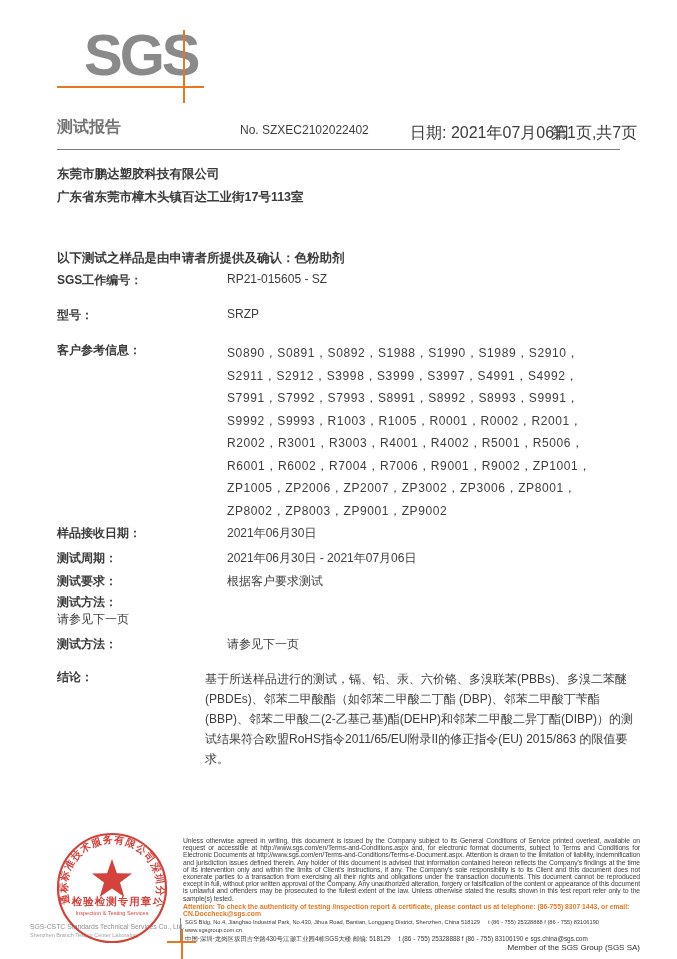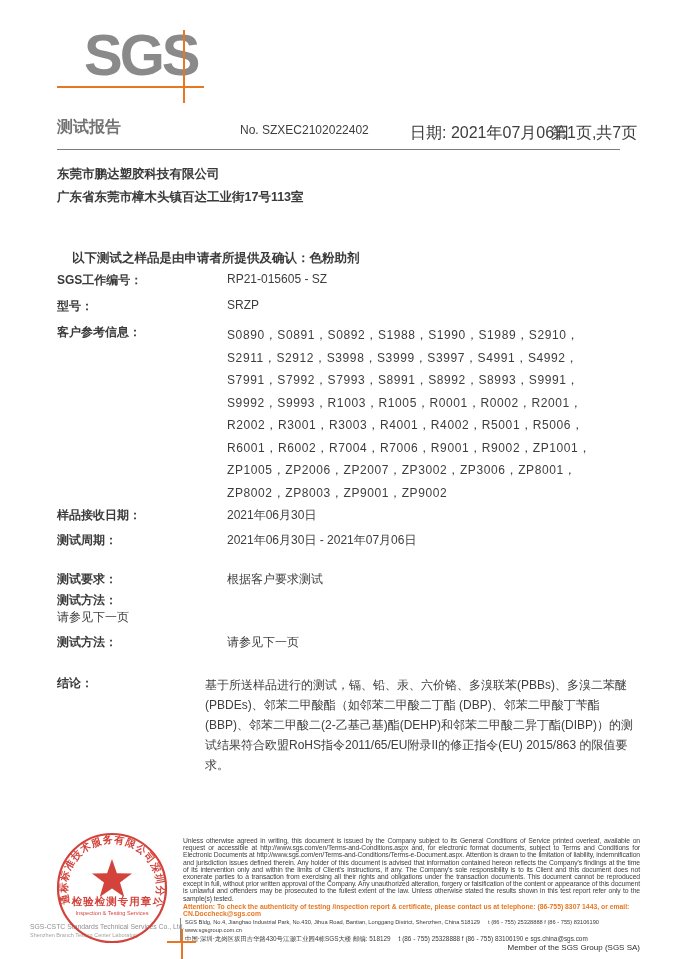--- a/index.html
+++ b/index.html
@@ -13,33 +13,33 @@
   .logo-hline{position:absolute;left:57px;top:86px;width:147px;height:2px;background:#e87722;}
   .logo-vline{position:absolute;left:183px;top:30px;width:2px;height:73px;background:#e87722;}
   .doc-title{position:absolute;left:57px;top:102px;font-size:16px;font-weight:bold;color:#737373;margin-top:15px;}
   .report-no{position:absolute;left:240px;top:123px;font-size:12px;}
   .report-date{position:absolute;left:410px;top:123px;font-size:16px;}
   .page-no{position:absolute;left:551px;top:123px;font-size:16px;}
   .head-rule{position:absolute;left:57px;top:149px;width:563px;height:1px;background:#7d7d7d;}
   
   .applicant{position:absolute;left:57px;top:163px;font-size:12.5px;line-height:23px;font-weight:bold;color:#3a3a3a;}
   
-  .statement{position:absolute;left:57px;top:250px;font-size:12.5px;font-weight:bold;color:#3a3a3a;margin-left:15px;}
+  .statement{position:absolute;left:57px;top:250px;font-size:12.5px;font-weight:bold;color:#3a3a3a;}
   .fields{position:absolute;left:57px;top:272px;width:585px;font-size:12px;}
-  .row{display:flex;align-items:flex-start;margin-top:9px;}
+  .row{display:flex;align-items:flex-start;margin-top:18px;}
   .row:first-child{margin-top:0;}
   .row .label{width:170px;flex-shrink:0;font-weight:bold;color:#3a3a3a;}
   .row .value{flex:1;color:#3d3d3d;}
   .row-ref .value div{line-height:22.5px;letter-spacing:0.6px;}
   .row-received{margin-top:3px;}
   .row-period{margin-top:8px;}
-  .row-requirement{margin-top:22px;}
+  .row-requirement{margin-top:6px;}
   .row-method{margin-top:4px;flex-direction:column;}
   .row-result{margin-top:8px;}
-  .row-conclusion{margin-top:24px;}
+  .row-conclusion{margin-top:16px;}
   .row-conclusion .label{width:148px;}
   .row-conclusion .value{line-height:20px;}
   
   .disclaimer{position:absolute;left:183px;top:837px;width:457px;font-size:6.8px;
               line-height:7.2px;color:#3f3f3f;text-align:justify;letter-spacing:-0.1px;}
   .attention{position:absolute;left:183px;top:903px;width:457px;font-size:6.8px;line-height:7.2px;
              font-weight:bold;color:#e87722;}
   .addr{position:absolute;left:180px;top:918px;width:460px;border-left:1px solid #8a8a8a;
         padding-left:4px;color:#3a3a3a;}
   .addr-en{font-size:5.7px;line-height:8px;}

